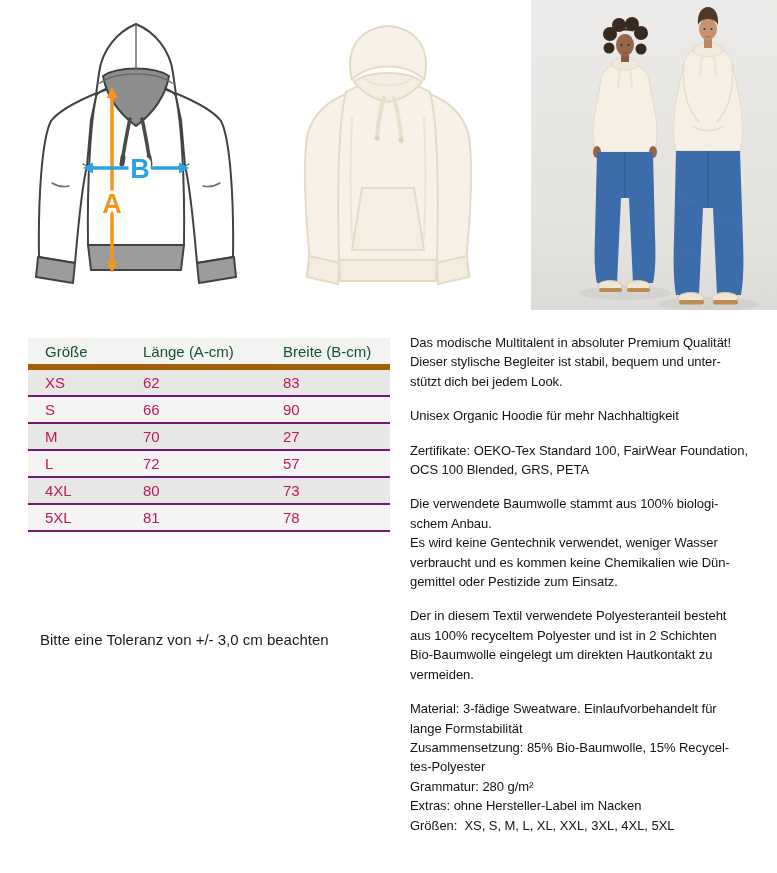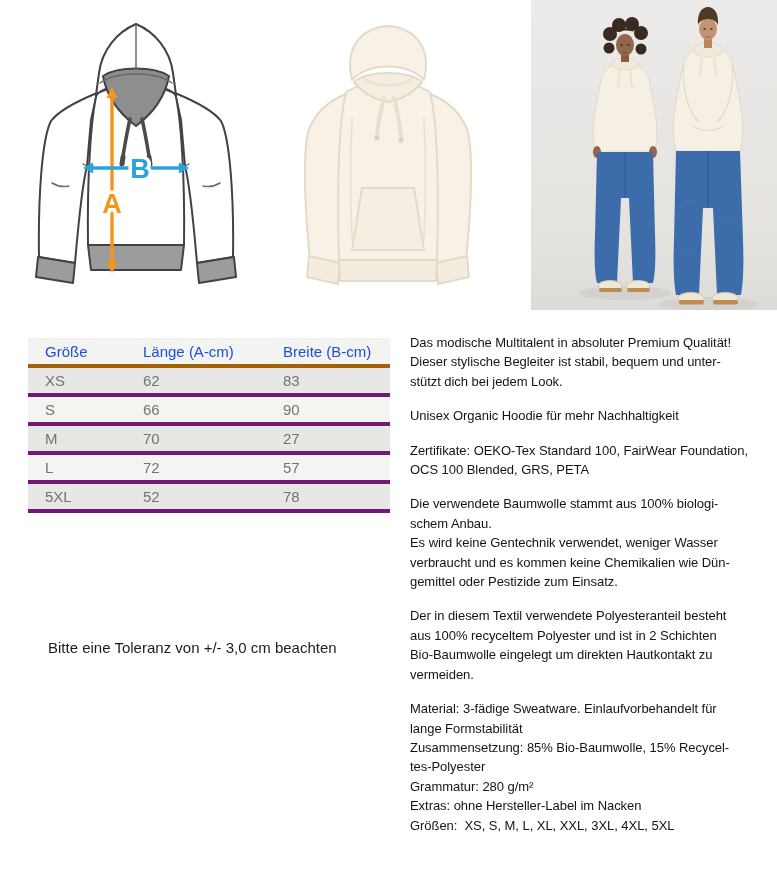--- a/index.html
+++ b/index.html
@@ -11,32 +11,32 @@
   #diagram { left:30px; top:16px;  width:212px; height:286px; }
   #product { left:248px; top:8px;  width:256px; height:300px; }
   #models  { left:531px; top:0;    width:246px; height:310px; }
 
   
   table.size-table {
     position:absolute; left:28px; top:338px; width:362px;
     border-collapse:collapse; font-size:15px; table-layout:fixed;
   }
   .size-table th {
-    background:#f3f3f2; color:#1d4ed8; font-weight:400; text-align:left;
-    height:26px; border-bottom:4px solid #a16207; padding:0;
+    background:#f3f3f2; color:#14532d; font-weight:400; text-align:left;
+    height:26px; border-bottom:6px solid #a16207; padding:0;
   }
   .size-table td {
-    color:#737373; height:25px; border-bottom:4px solid #701a75; padding:0;
+    color:#be185d; height:25px; border-bottom:2px solid #701a75; padding:0;
   }
   .size-table tbody tr:nth-child(odd)  td { background:#e7e7e6; }
   .size-table tbody tr:nth-child(even) td { background:#f4f4f3; }
   .size-table th:first-child, .size-table td:first-child { padding-left:17px; }
 
   .tolerance {
-    position:absolute; left:36px; top:627px; font-size:15px; color:#1c1c1c; margin:12px;
+    position:absolute; left:36px; top:627px; font-size:15px; color:#1c1c1c; margin:4px;
   }
 
   .description {
     position:absolute; left:410px; top:333px; width:372px;
     color:#141414; font-size:13px; line-height:19.4px; letter-spacing:-0.05px;
   }
   .description p { margin:0 0 15px 0; white-space:pre-line; }
 
   svg text.dim-label {
     font-family:"Liberation Sans", sans-serif; font-weight:bold; font-size:27px;
@@ -249,22 +249,27 @@
           <td>M</td>
           <td>70</td>
           <td>27</td>
         </tr>
         <tr>
           <td>L</td>
           <td>72</td>
           <td>57</td>
         </tr>
         <tr>
+          <td>4XL</td>
+          <td>80</td>
+          <td>73</td>
+        </tr>
+        <tr>
           <td>5XL</td>
-          <td>52</td>
+          <td>81</td>
           <td>78</td>
         </tr>
       </tbody>
   </table>
 
   <p class="tolerance">Bitte eine Toleranz von +/- 3,0 cm beachten</p>
 
   <div class="description">
       <p>Das modische Multitalent in absoluter Premium Qualität!
 Dieser stylische Begleiter ist stabil, bequem und unter-

